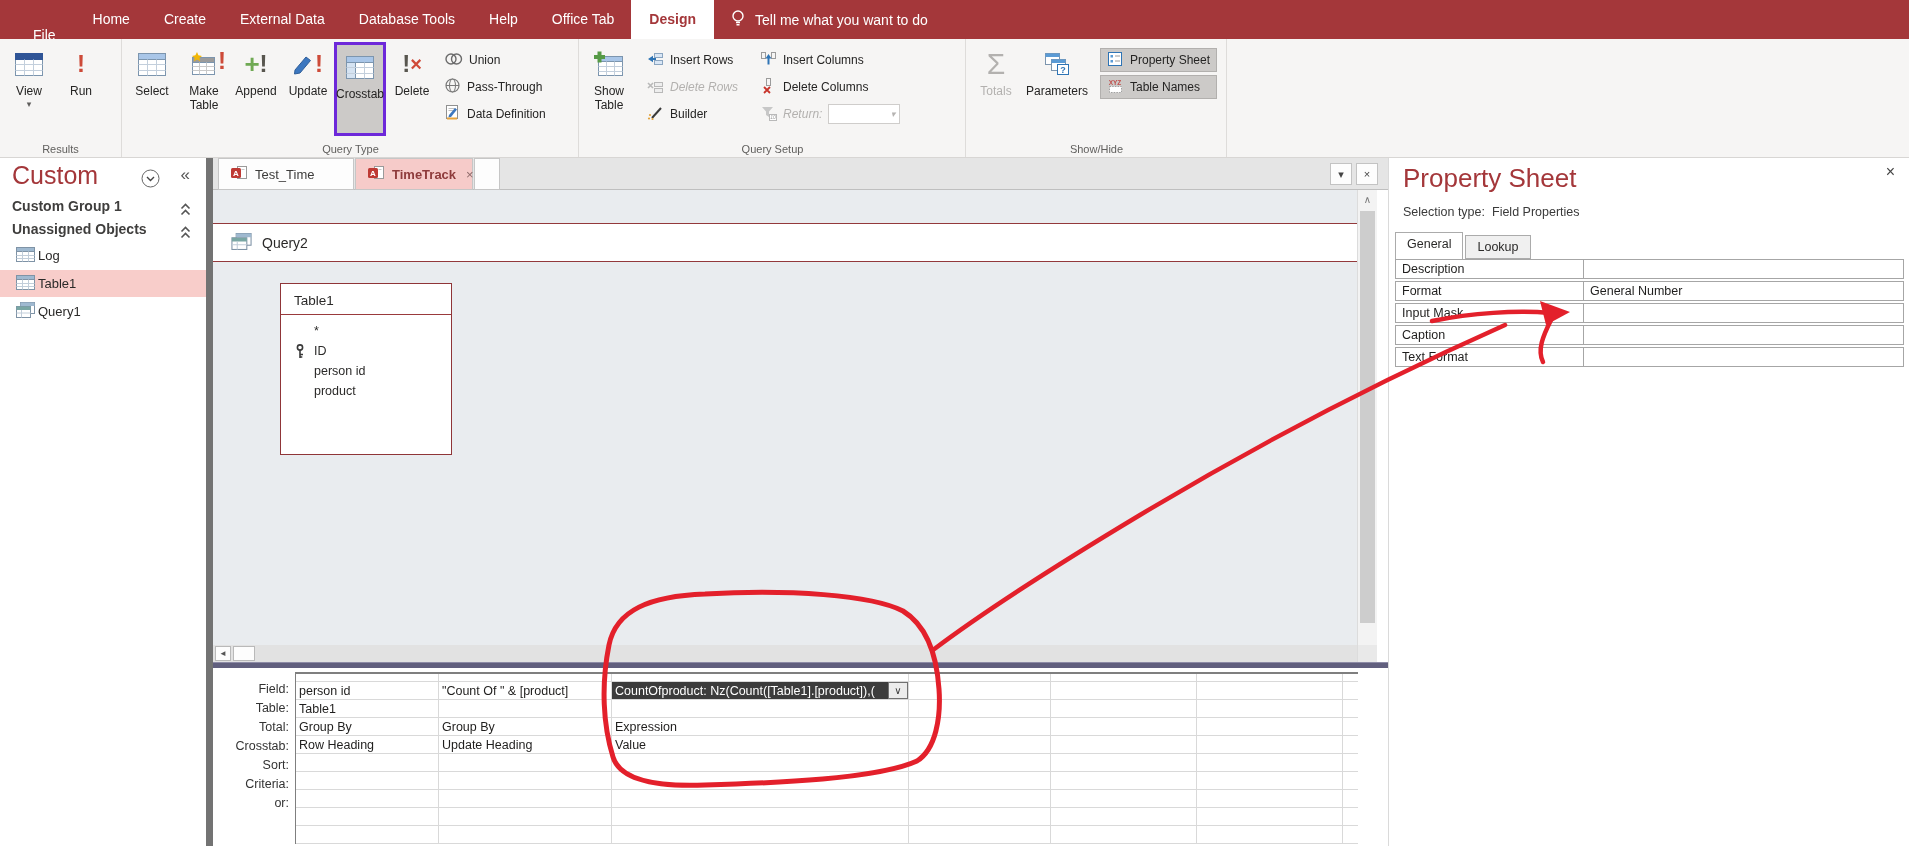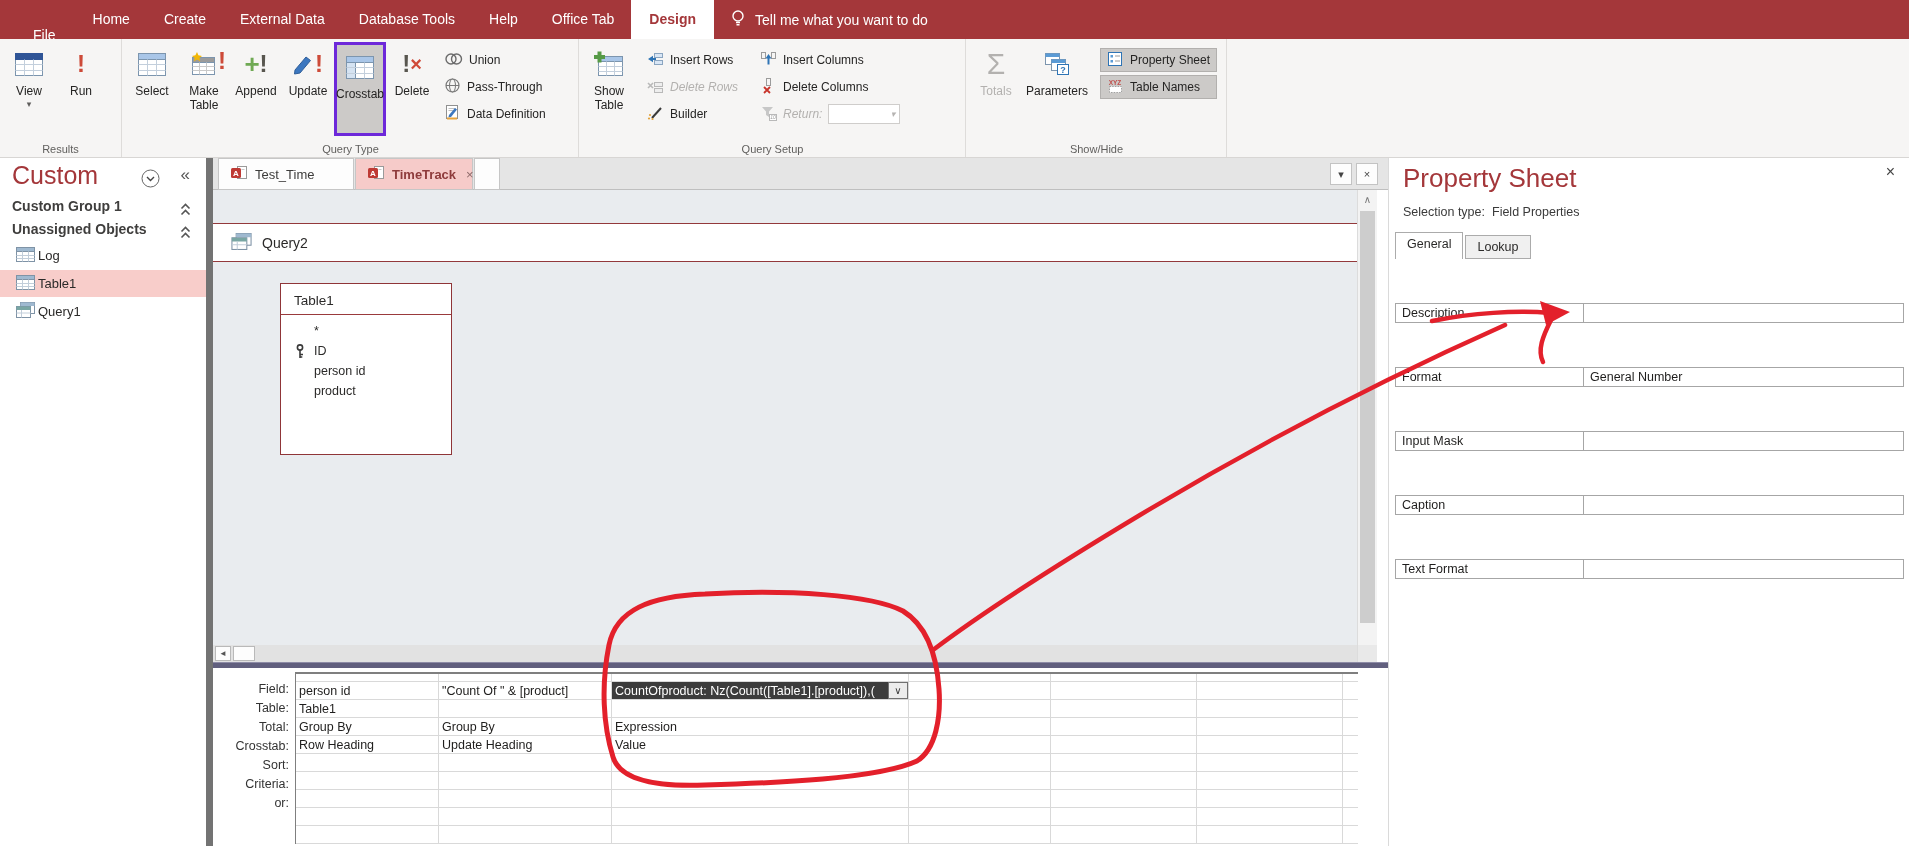--- a/index.html
+++ b/index.html
@@ -89,21 +89,21 @@
   
   .propsheet { position:absolute; left:1388px; top:158px; width:521px; height:688px; background:#fff; border-left:1px solid #DADADA; }
   .ps-close { position:absolute; right:14px; top:5px; font-size:16px; color:#444; }
   .ps-title { position:absolute; left:14px; top:5px; font-size:26px; color:#A4373A; }
   .ps-sel { position:absolute; left:14px; top:47px; font-size:12.5px; color:#3A3A3A; display:flex; gap:7px; }
   .ps-tabs { position:absolute; left:6px; top:74px; display:flex; align-items:flex-end; height:27px; }
   .ps-tab { font-size:12.5px; color:#2B2A29; padding:4px 11px; border:1px solid #ABABAB; }
   .ps-tab.active { background:#fff; height:27px; border-bottom:none; z-index:2; }
   .ps-tab.inactive { background:#F0F0F0; height:24px; margin-left:2px; }
   .ps-grid { position:absolute; left:6px; top:101px; width:509px; }
-  .ps-row { display:flex; margin-bottom:2px;margin-top:44px; }
+  .ps-row { display:flex; margin-bottom:2px; }
   .ps-cell { height:20px; line-height:18px; border:1px solid #A6A6A6; font-size:12.5px; color:#1F1E1D; padding-left:6px; background:#fff; }
   .ps-cell.lab { width:189px; }
   .ps-cell.val { flex:1; margin-left:-1px; }
 
   
   .overlay { position:absolute; left:0; top:0; width:1909px; height:846px; pointer-events:none; z-index:50; }
 </style>
 </head>
 <body>
 

